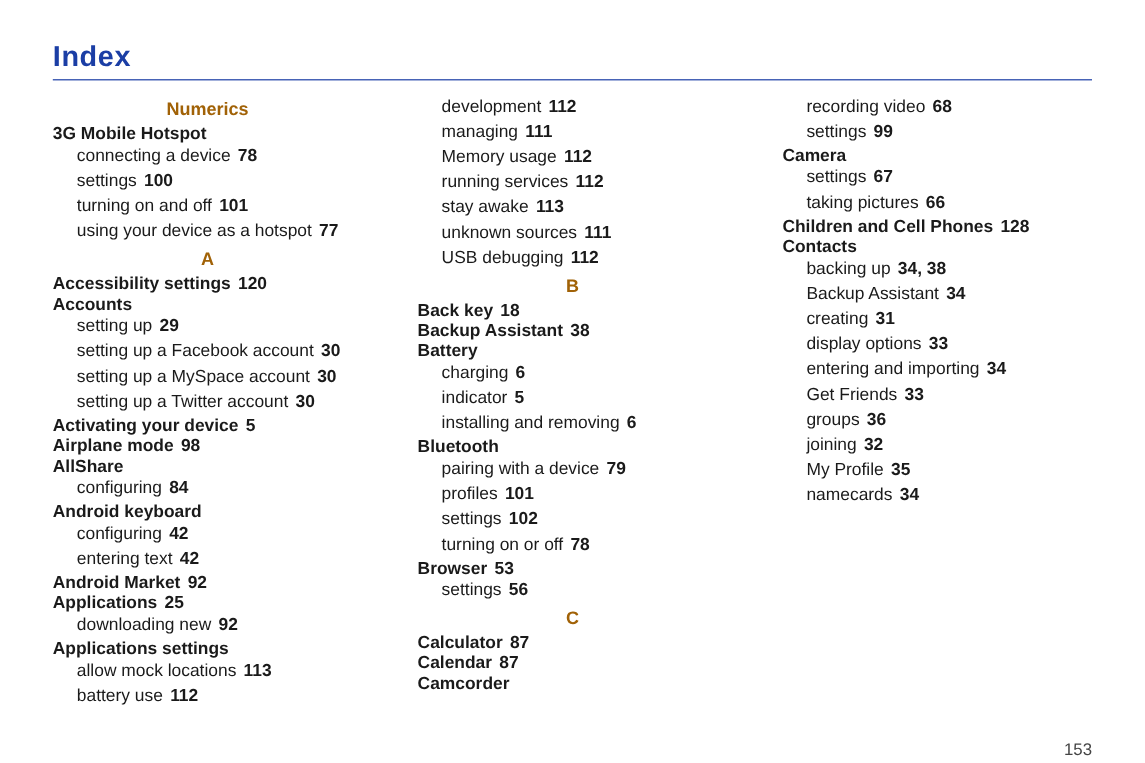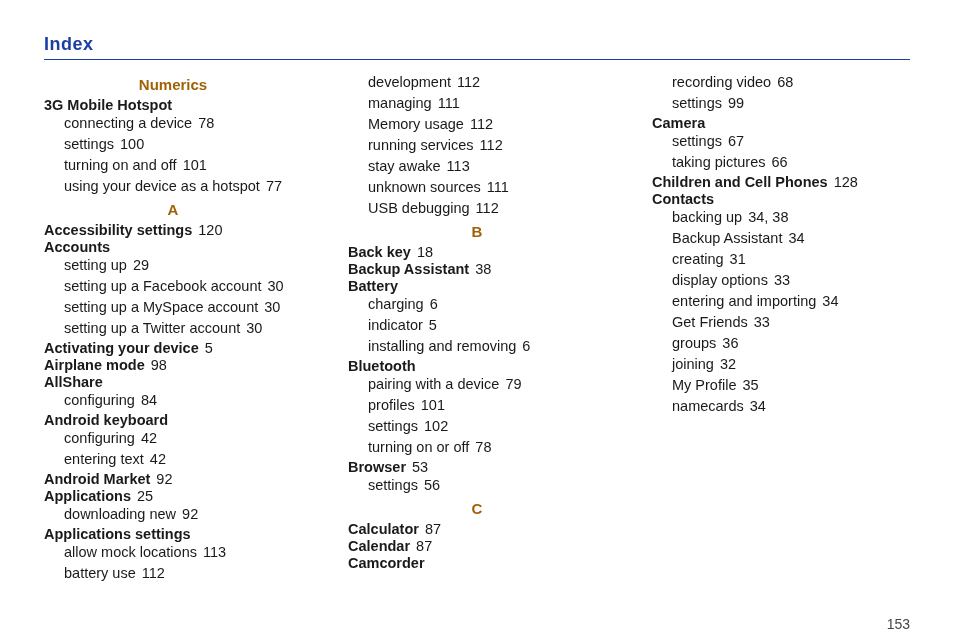--- a/index.html
+++ b/index.html
@@ -9,21 +9,21 @@
     height: 636px;
     background: #fff;
     padding: 34px 44px 20px 44px;
     font-size: 14.5px;
     color: #1a1a1a;
     position: relative;
   }
   .title {
     color: #1b3ea5;
     font-weight: bold;
-    font-size: 18px;
+    font-size: 24px;
     padding-bottom: 4px;
     border-bottom: 1.5px solid #1b3ea5;
     margin-bottom: 12px;
     letter-spacing: 0.5px;
   }
   .columns {
     column-count: 3;
     column-gap: 46px;
     column-fill: auto;
     height: 520px;
@@ -40,21 +40,21 @@
     margin-top: 1px;
   }
   .entry {
     padding-left: 20px;
     line-height: 1.45;
   }
   .topic, .entry {
     break-inside: avoid;
   }
   .pg {
-    font-weight: normal;
+    font-weight: bold;
     margin-left: 2px;
   }
   .pagenum {
     position: absolute;
     right: 44px;
     bottom: 4px;
     font-size: 14px;
     color: #444;
   }
 </style>

